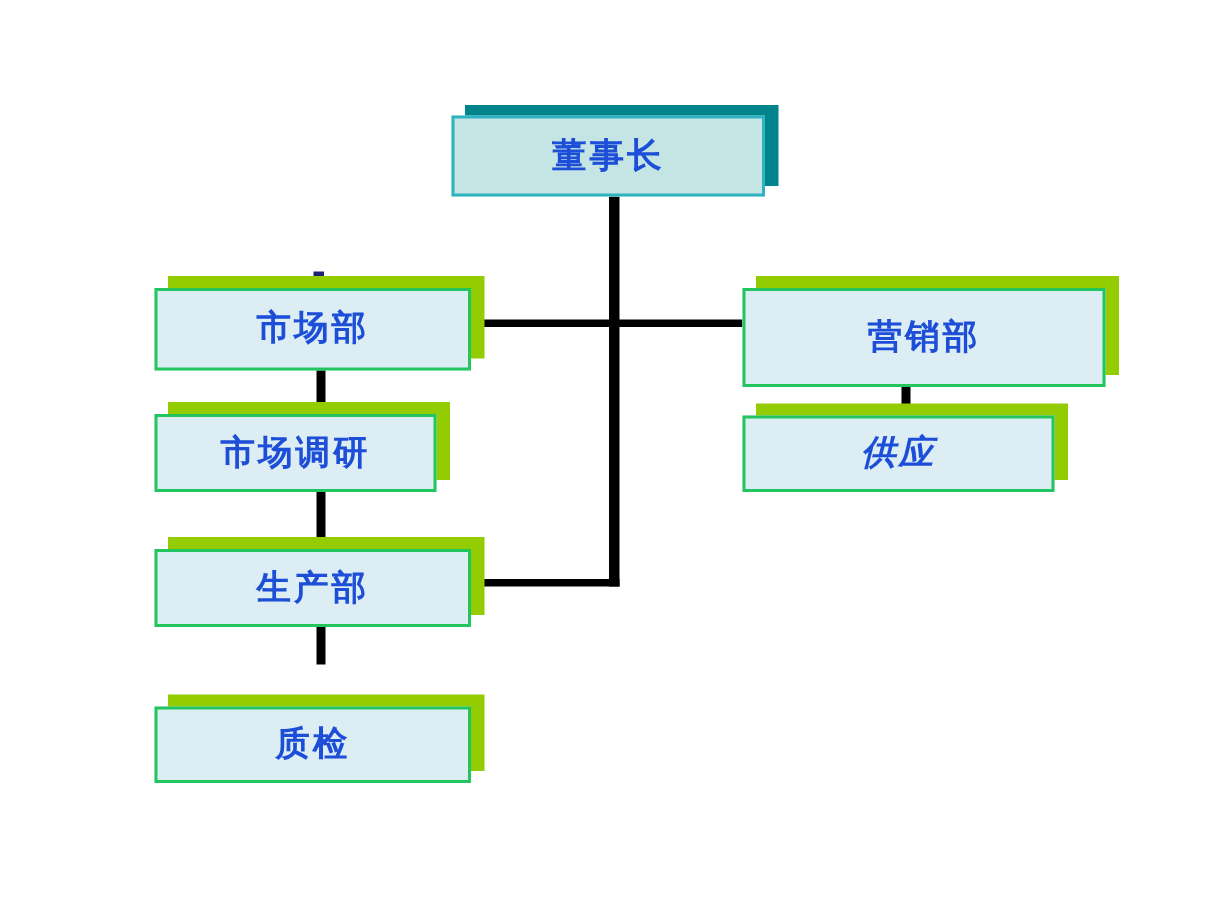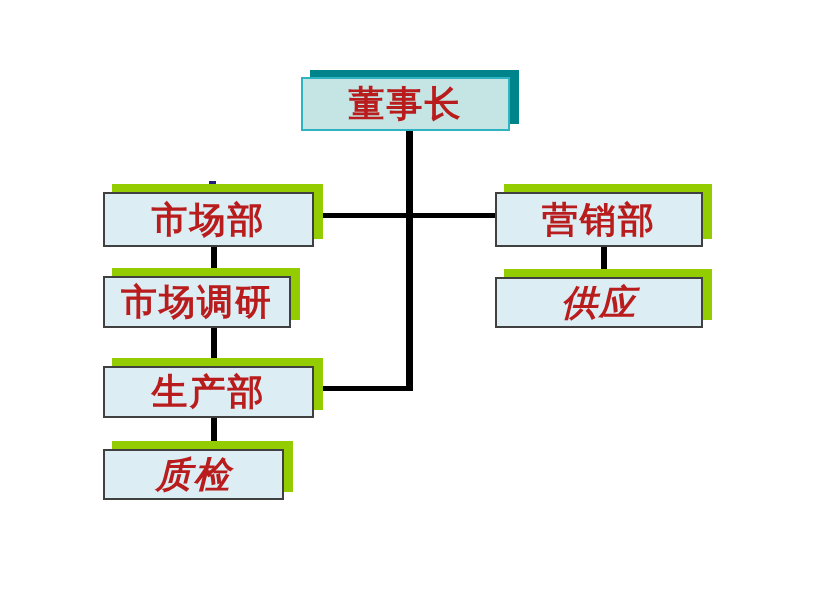--- a/index.html
+++ b/index.html
@@ -11,23 +11,23 @@
   .dash{position:absolute;background:#1f1f78;}
   .node{position:absolute;}
   .node .shadow{position:absolute;width:100%;height:100%;}
   .node.teal .shadow{left:9px;top:-7px;background:#00848c;}
   .node.green .shadow{left:9px;top:-8px;background:#93cc00;}
   .node .box{
     position:absolute;left:0;top:0;width:100%;height:100%;box-sizing:border-box;
     display:flex;align-items:center;justify-content:center;
   }
   .node.teal .box{background:#c5e4e4;border:2px solid #2fb3c1;}
-  .node.green .box{background:#dcedf3;border:2px solid #404040;}
+  .node.green .box{background:#dcedf3;border:2px solid #22c55e;}
   .node .label{
-    font-size:36px;font-weight:700;color:#b91c1c;letter-spacing:2px;
+    font-size:23px;font-weight:700;color:#1d4ed8;letter-spacing:2px;
     white-space:nowrap;line-height:1;
   }
 </style>
 </head>
 <body>
 
 <div class="stage">
 
   <div class="line" style="left:406px;top:131px;width:7px;height:260px;"></div>
   <div class="line" style="left:318px;top:213px;width:177px;height:5px;"></div>
@@ -45,21 +45,21 @@
     </div>
   </div>
 
   <div class="node green" style="left:103px;top:192px;width:211px;height:55px;">
     <div class="shadow"></div>
     <div class="box">
       <span class="label">市场部</span>
     </div>
   </div>
 
-  <div class="node green" style="left:495px;top:192px;width:208px;height:55px;">
+  <div class="node green" style="left:495px;top:192px;width:208px;height:66px;padding-left:34px;">
     <div class="shadow"></div>
     <div class="box">
       <span class="label">营销部</span>
     </div>
   </div>
 
   <div class="node green" style="left:103px;top:276px;width:188px;height:52px;">
     <div class="shadow"></div>
     <div class="box">
       <span class="label">市场调研</span>
@@ -73,20 +73,20 @@
     </div>
   </div>
 
   <div class="node green" style="left:103px;top:366px;width:211px;height:52px;border-radius:15px;">
     <div class="shadow"></div>
     <div class="box">
       <span class="label">生产部</span>
     </div>
   </div>
 
-  <div class="node green" style="left:103px;top:449px;width:181px;height:51px;font-style:italic;">
+  <div class="node green" style="left:103px;top:471px;width:211px;height:51px;">
     <div class="shadow"></div>
     <div class="box">
       <span class="label">质检</span>
     </div>
   </div>
 
 </div>
 
 </body></html>

